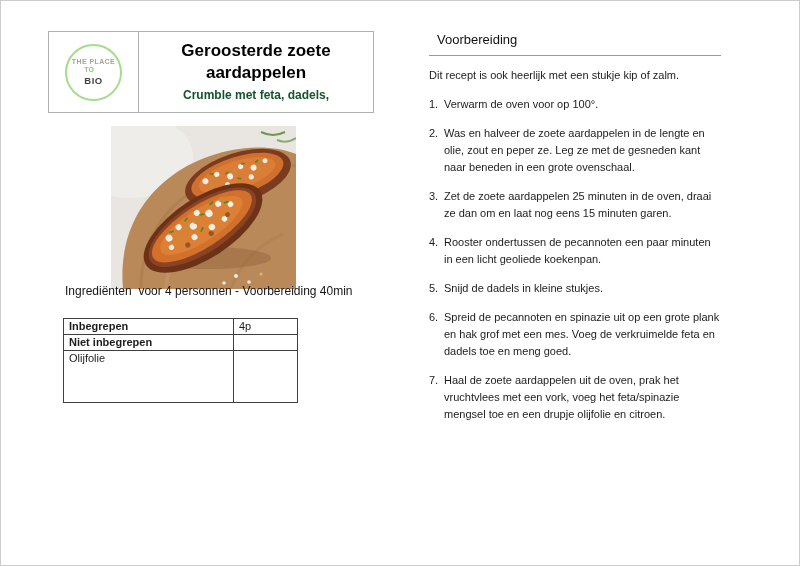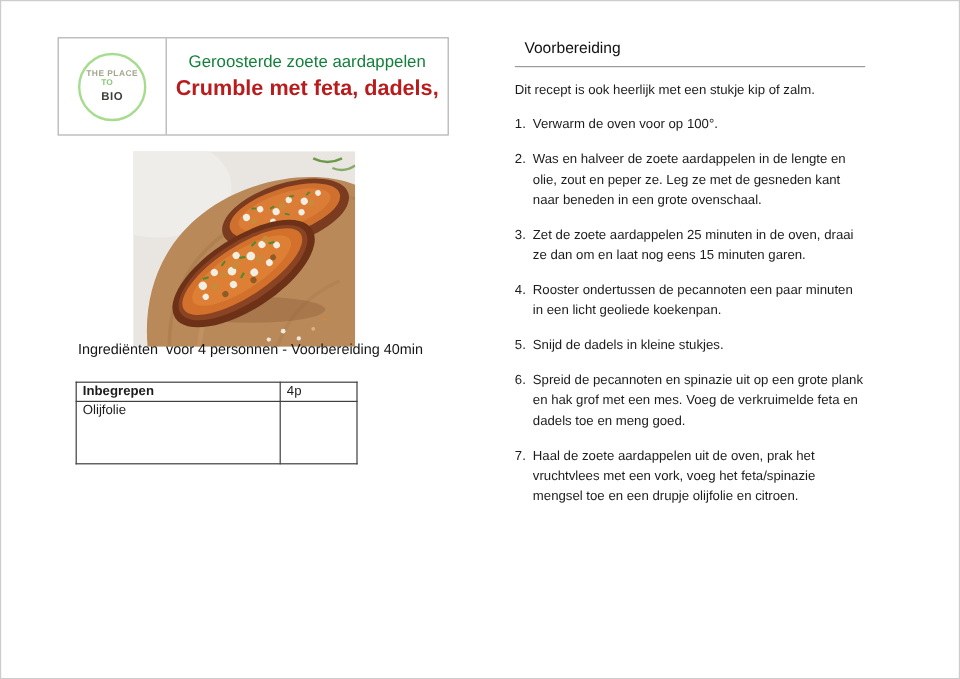--- a/index.html
+++ b/index.html
@@ -17,22 +17,22 @@
   .logo-cell { width:89px; flex:none; border-right:1px solid #b0b0b0;
     display:flex; align-items:center; justify-content:center; }
   .logo-circle { width:57px; height:57px; box-sizing:border-box;
     border:2px solid #a6dc8d; border-radius:50%;
     display:flex; flex-direction:column; align-items:center; justify-content:center; gap:1px; }
   .logo-top { font-size:7px; font-weight:bold; letter-spacing:0.4px; color:#a3a78f; white-space:nowrap; }
   .logo-bottom { display:flex; align-items:flex-start; gap:2px;flex-direction:column; }
   .logo-to  { font-size:7px; font-weight:bold; color:#8cc979; }
   .logo-bio { font-size:9.5px; font-weight:bold; color:#3f3f3b; letter-spacing:0.5px; }
   .title-cell { flex:1; text-align:center; padding-top:8px; }
-  .recipe-title { font-size:14px; font-weight:normal; color:#15803d; line-height:22px; }
-  .recipe-subtitle { font-size:18px; font-weight:bold; color:#b91c1c; line-height:22px; }
+  .recipe-title { font-size:17px; font-weight:bold; color:#000000; line-height:22px; }
+  .recipe-subtitle { font-size:12px; font-weight:bold; color:#14532d; line-height:22px; }
 
   
   .photo { position:absolute; left:110px; top:125px; width:185px; height:163px; }
 
   
   .ing-heading { position:absolute; left:64px; top:283px; font-size:12px; white-space:pre; color:#161616; }
   .ing-table { position:absolute; left:62px; top:317px; width:234px;
     border-collapse:collapse; font-size:11px; table-layout:fixed;border-radius:32px; }
   .ing-table td { border:1px solid #3f3f3f; padding:1px 5px; vertical-align:top; box-sizing:border-box; }
   .col-name { width:170px; }
@@ -173,20 +173,24 @@
   </div>
 
   <div class="ing-heading">Ingrediënten  voor 4 personnen - Voorbereiding 40min</div>
 
   <table class="ing-table">
     <tbody>
         <tr class="row-head">
       <td class="col-name bold">Inbegrepen</td>
       <td class="col-qty">4p</td>
     </tr>
+    <tr class="row-nothead">
+      <td class="col-name bold">Niet inbegrepen</td>
+      <td class="col-qty"></td>
+    </tr>
     <tr class="row-notitems">
       <td class="col-name">Olijfolie</td>
       <td class="col-qty"></td>
     </tr>
   </tbody>
     </table>
 
   <div class="right-col">
     <div class="prep-heading">Voorbereiding</div>
     <hr class="prep-rule">

